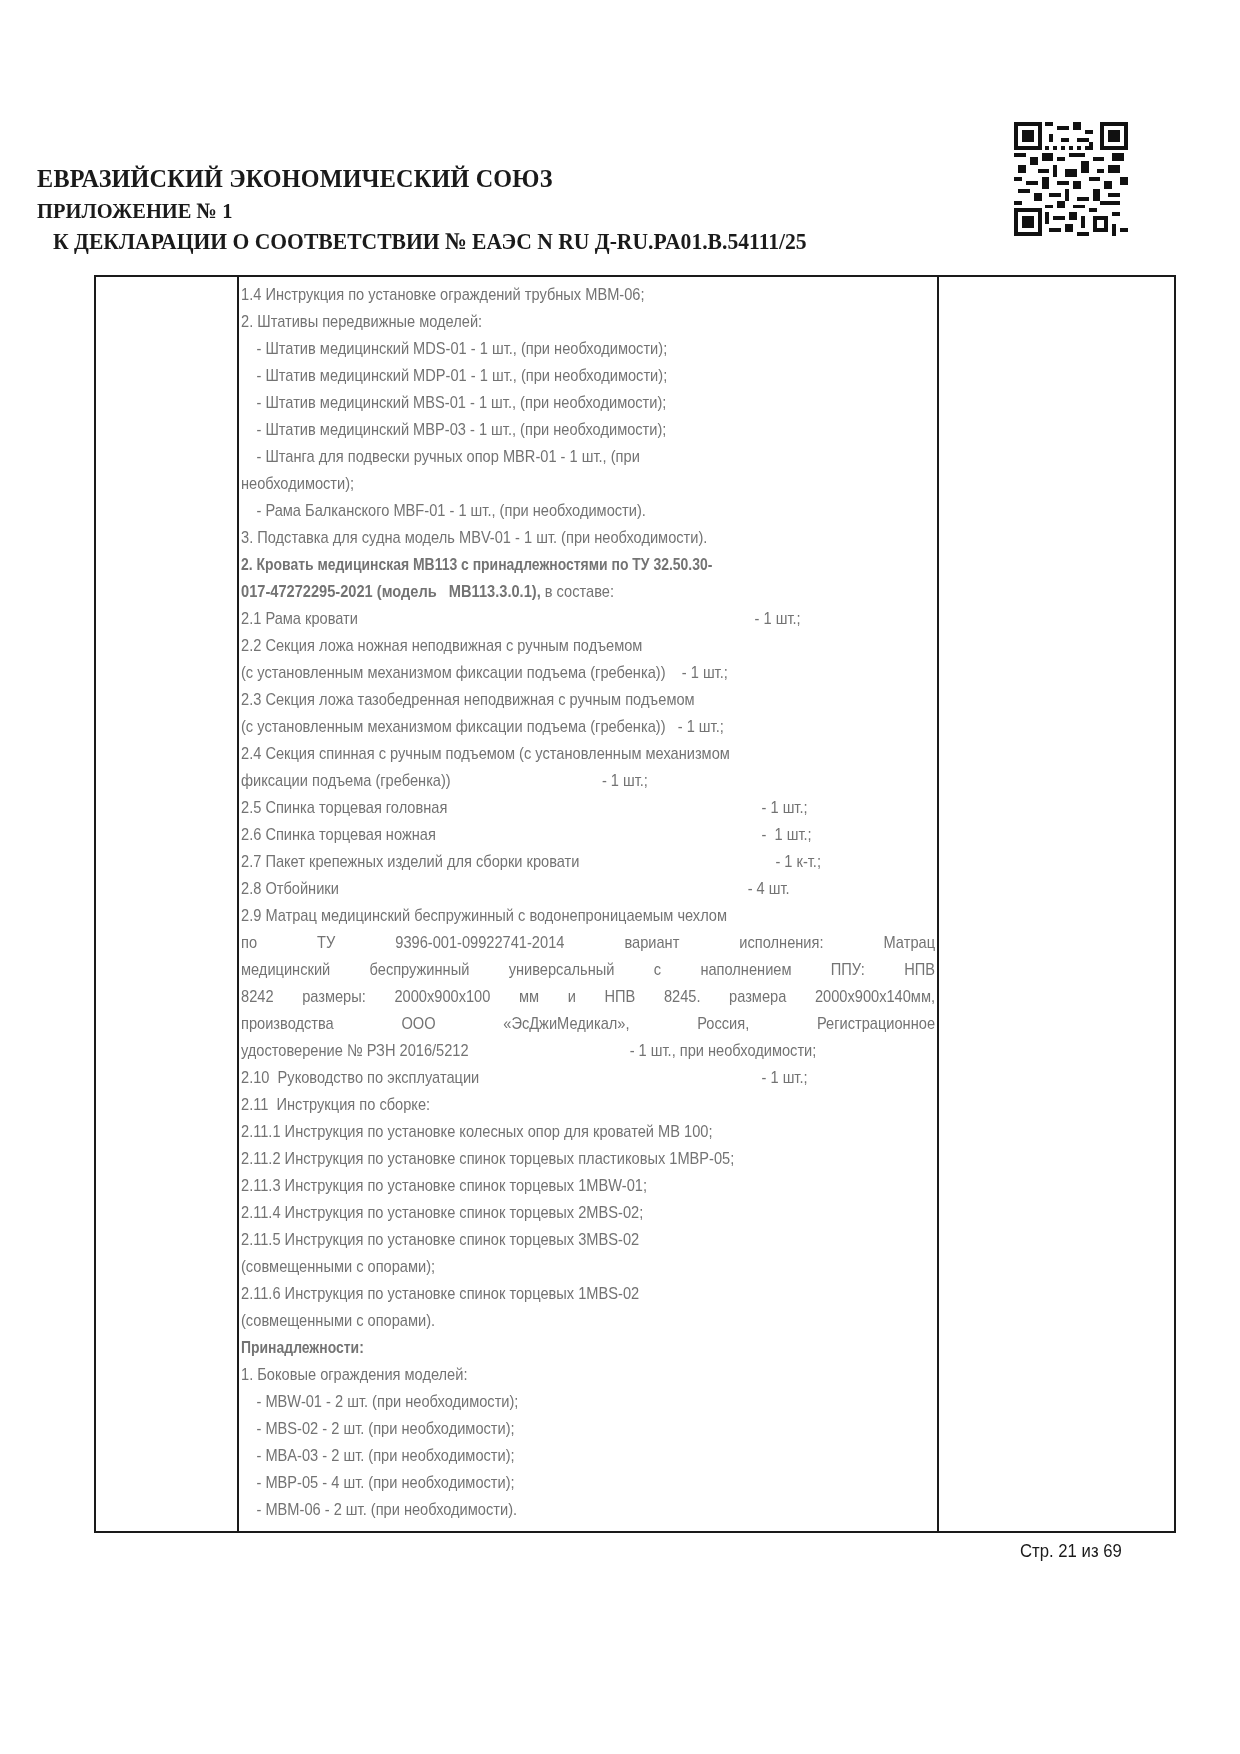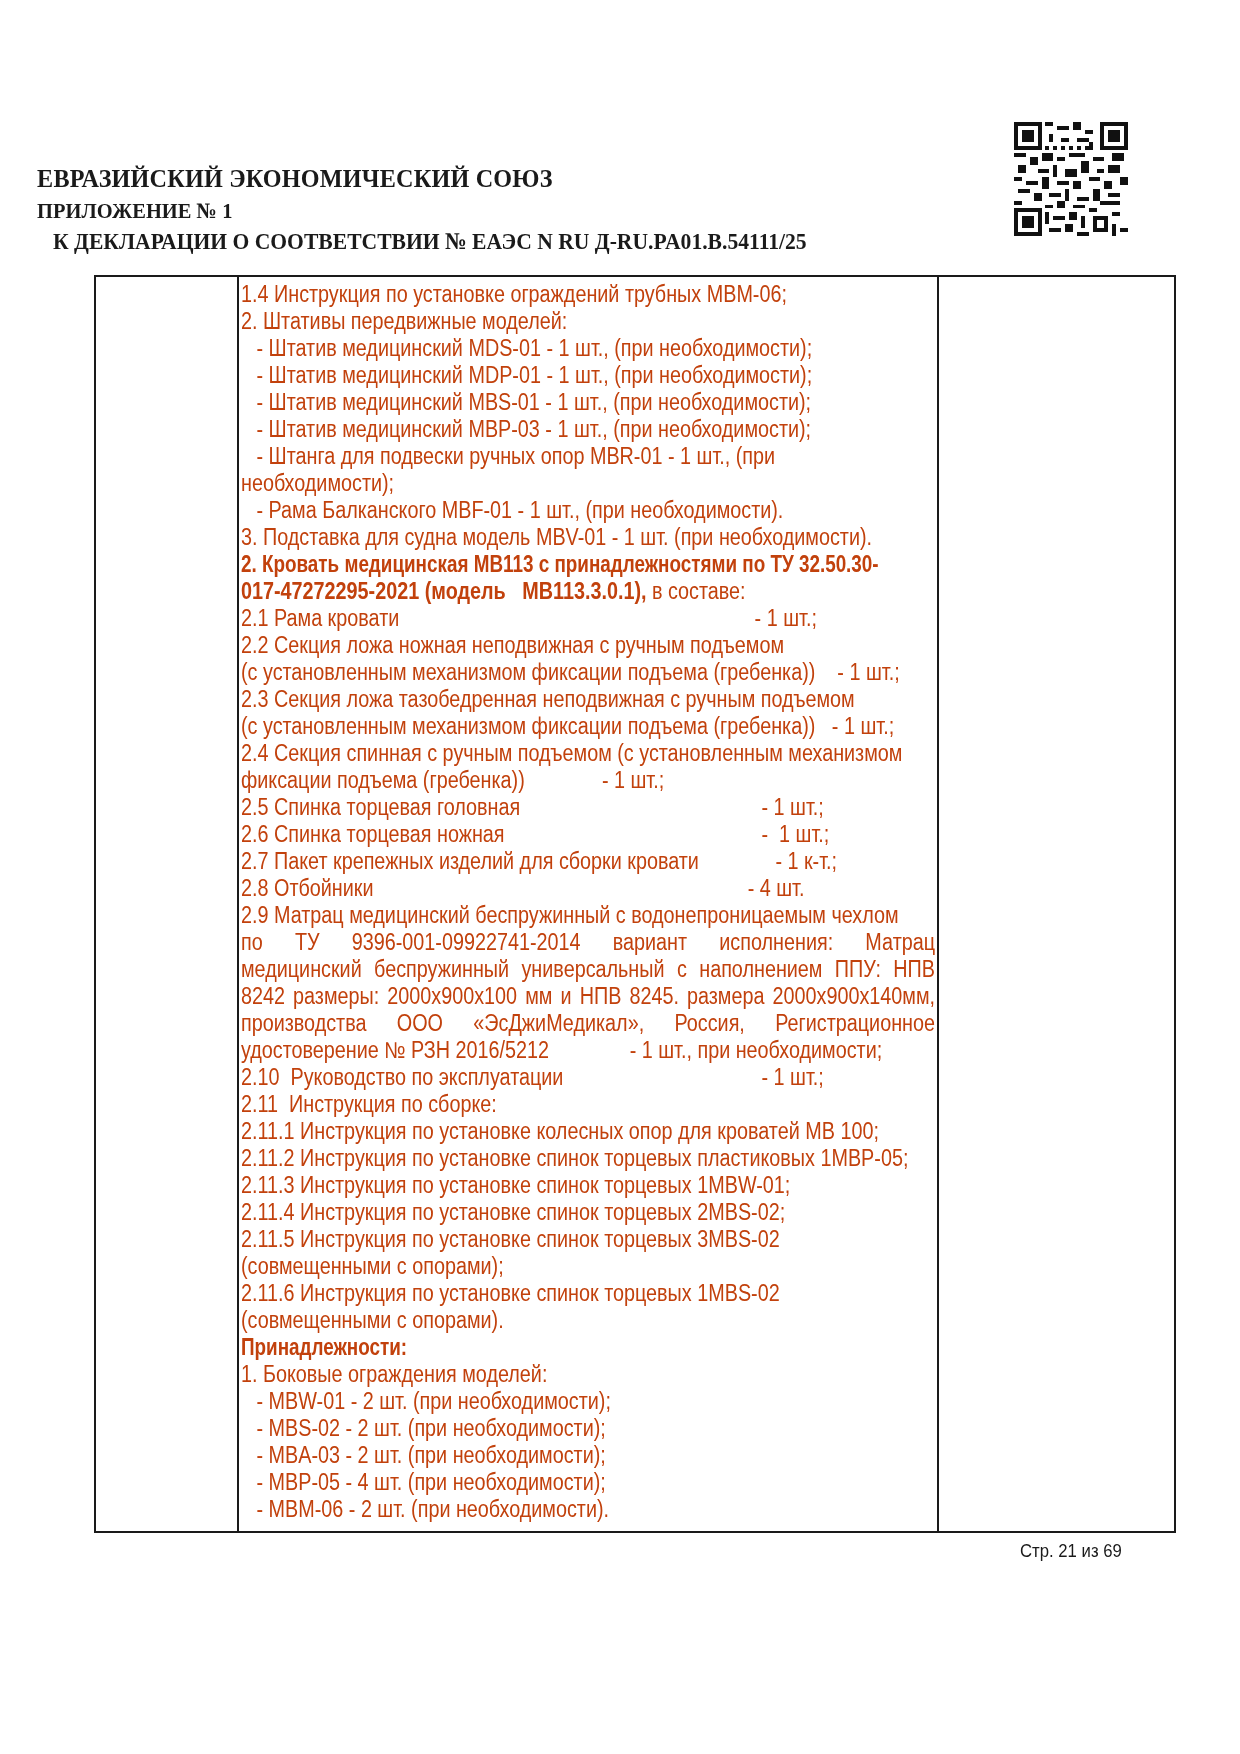--- a/index.html
+++ b/index.html
@@ -64,23 +64,23 @@
       border-left: 2px solid #1a1a1a;
     }
     .col-divider.left { left: 141px; }
     .col-divider.right { left: 841px; }
     .content {
       position: absolute;
       left: 145px;
       top: 4px;
       width: 694px;
       font-family: "Liberation Sans", "DejaVu Sans", sans-serif;
-      font-size: 23px;
+      font-size: 17px;
       line-height: 27px;
-      color: #c2410c;
+      color: #737373;
     }
     .line {
       white-space: pre;
       display: block;
       height: 27px;
       transform-origin: left center;
       transform: scaleX(0.86);
     }
     .line.bold { font-weight: bold; transform: scaleX(0.82); }
     .line.indent { padding-left: 18px; }

